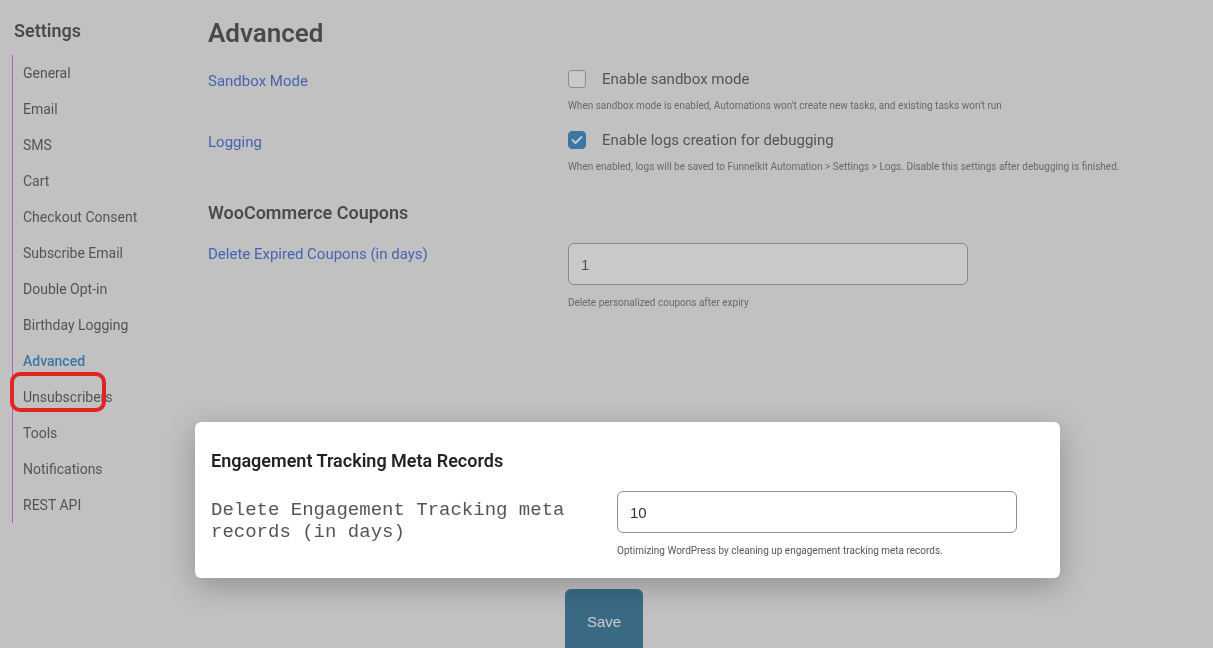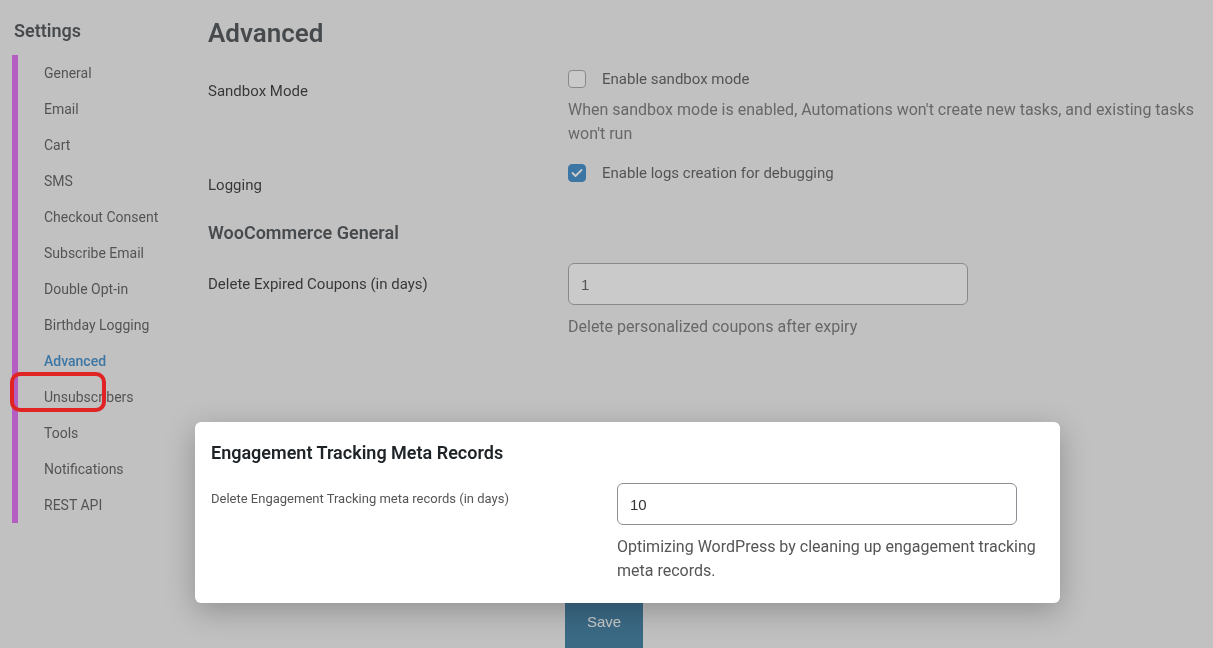--- a/index.html
+++ b/index.html
@@ -30,22 +30,22 @@
     padding: 16px 10px 0 12px;
     flex-shrink: 0;
   }
   .sidebar-title {
     font-size: 18px;
     font-weight: 600;
     color: #1d2327;
     margin: 4px 0 14px 2px;
   }
   .nav {
-    border-left: 6px solid #d946ef;
-    padding-left: 16px;
+    border-left: 1px solid #d946ef;
+    padding-left: 0;
   }
   .nav-item {
     display: block;
     padding: 10px 0 10px 10px;
     font-size: 14px;
     color: #333;
     cursor: pointer;
     position: relative;
   }
   .nav-item.active {
@@ -72,24 +72,23 @@
     margin-bottom: 22px;
   }
 
   .row {
     display: flex;
     margin-bottom: 12px;
   }
   .row-label {
     width: 360px;
     font-size: 15px;
-    color: #000000;
+    color: #1d4ed8;
     padding-top: 2px;
     flex-shrink: 0;
-    margin-top: 10px;
   }
   .row-field {
     flex: 1;
     max-width: 640px;
   }
   .check-line {
     display: flex;
     align-items: center;
     gap: 16px;
   }
@@ -109,21 +108,21 @@
     background: #0a6ebd;
     border-color: #0a6ebd;
   }
   .check.checked svg { display: block; }
   .check svg { display: none; }
   .check-label {
     font-size: 15px;
     color: #333;
   }
   .desc {
-    font-size: 16px;
+    font-size: 10px;
     color: #555;
     margin-top: 10px;
     line-height: 1.5;
   }
 
   .section-title {
     font-size: 18px;
     font-weight: 600;
     color: #1d2327;
     margin: 28px 0 20px 0;
@@ -140,29 +139,30 @@
     color: #333;
     background: #fff;
   }
 
   .highlight-panel {
     position: absolute;
     background: #fff;
     border-radius: 6px;
     box-shadow: 0 8px 30px rgba(0,0,0,0.25);
     z-index: 30;
-    padding: 14px 16px 20px 16px;
+    padding: 22px 16px 20px 16px;
   }
   .hp-row { display: flex; margin-top: 20px;}
   .hp-label {
     width: 360px;
-    font-size: 13px;
+    font-size: 19px;
     color: #555;
     padding-top: 8px;
     flex-shrink: 0;
+    font-family: Liberation Mono, monospace;
   }
   .hp-field { flex: 1; margin-left: 46px; }
 
   .save-btn {
     background: #0a4e7a;
     background: #095a8c;
     background: #0a5a88;
     color: #fff;
     border: none;
     border-radius: 6px;
@@ -180,22 +180,22 @@
 </head>
 <body>
 
 <div class="wrap">
 
   <aside class="sidebar">
     <div class="sidebar-title">Settings</div>
     <nav class="nav">
       <a class="nav-item">General</a>
       <a class="nav-item">Email</a>
+      <a class="nav-item">SMS</a>
       <a class="nav-item">Cart</a>
-      <a class="nav-item">SMS</a>
       <a class="nav-item">Checkout Consent</a>
       <a class="nav-item">Subscribe Email</a>
       <a class="nav-item">Double Opt-in</a>
       <a class="nav-item">Birthday Logging</a>
       <a class="nav-item active">Advanced</a>
       <a class="nav-item">Unsubscribers</a>
       <a class="nav-item">Tools</a>
       <a class="nav-item">Notifications</a>
       <a class="nav-item">REST API</a>
     </nav>
@@ -221,24 +221,25 @@
       <div class="row-label">Logging</div>
       <div class="row-field">
         <div class="check-line">
           <span class="check checked">
             <svg width="12" height="12" viewBox="0 0 16 16">
                 <path d="M2 8l4 4 8-8" stroke="#fff" stroke-width="2.5" fill="none" stroke-linecap="round" stroke-linejoin="round"></path>
               </svg>
           </span>
           <span class="check-label">Enable logs creation for debugging</span>
         </div>
+        <div class="desc">When enabled, logs will be saved to Funnelkit Automation &gt; Settings &gt; Logs. Disable this settings after debugging is finished.</div>
       </div>
     </div>
 
-    <h2 class="section-title">WooCommerce General</h2>
+    <h2 class="section-title">WooCommerce Coupons</h2>
 
     <div class="row">
       <div class="row-label">Delete Expired Coupons (in days)</div>
       <div class="row-field">
         <input class="text-input" type="text" value="1" style="">
         <div class="desc">Delete personalized coupons after expiry</div>
       </div>
     </div>
 
   </main>

